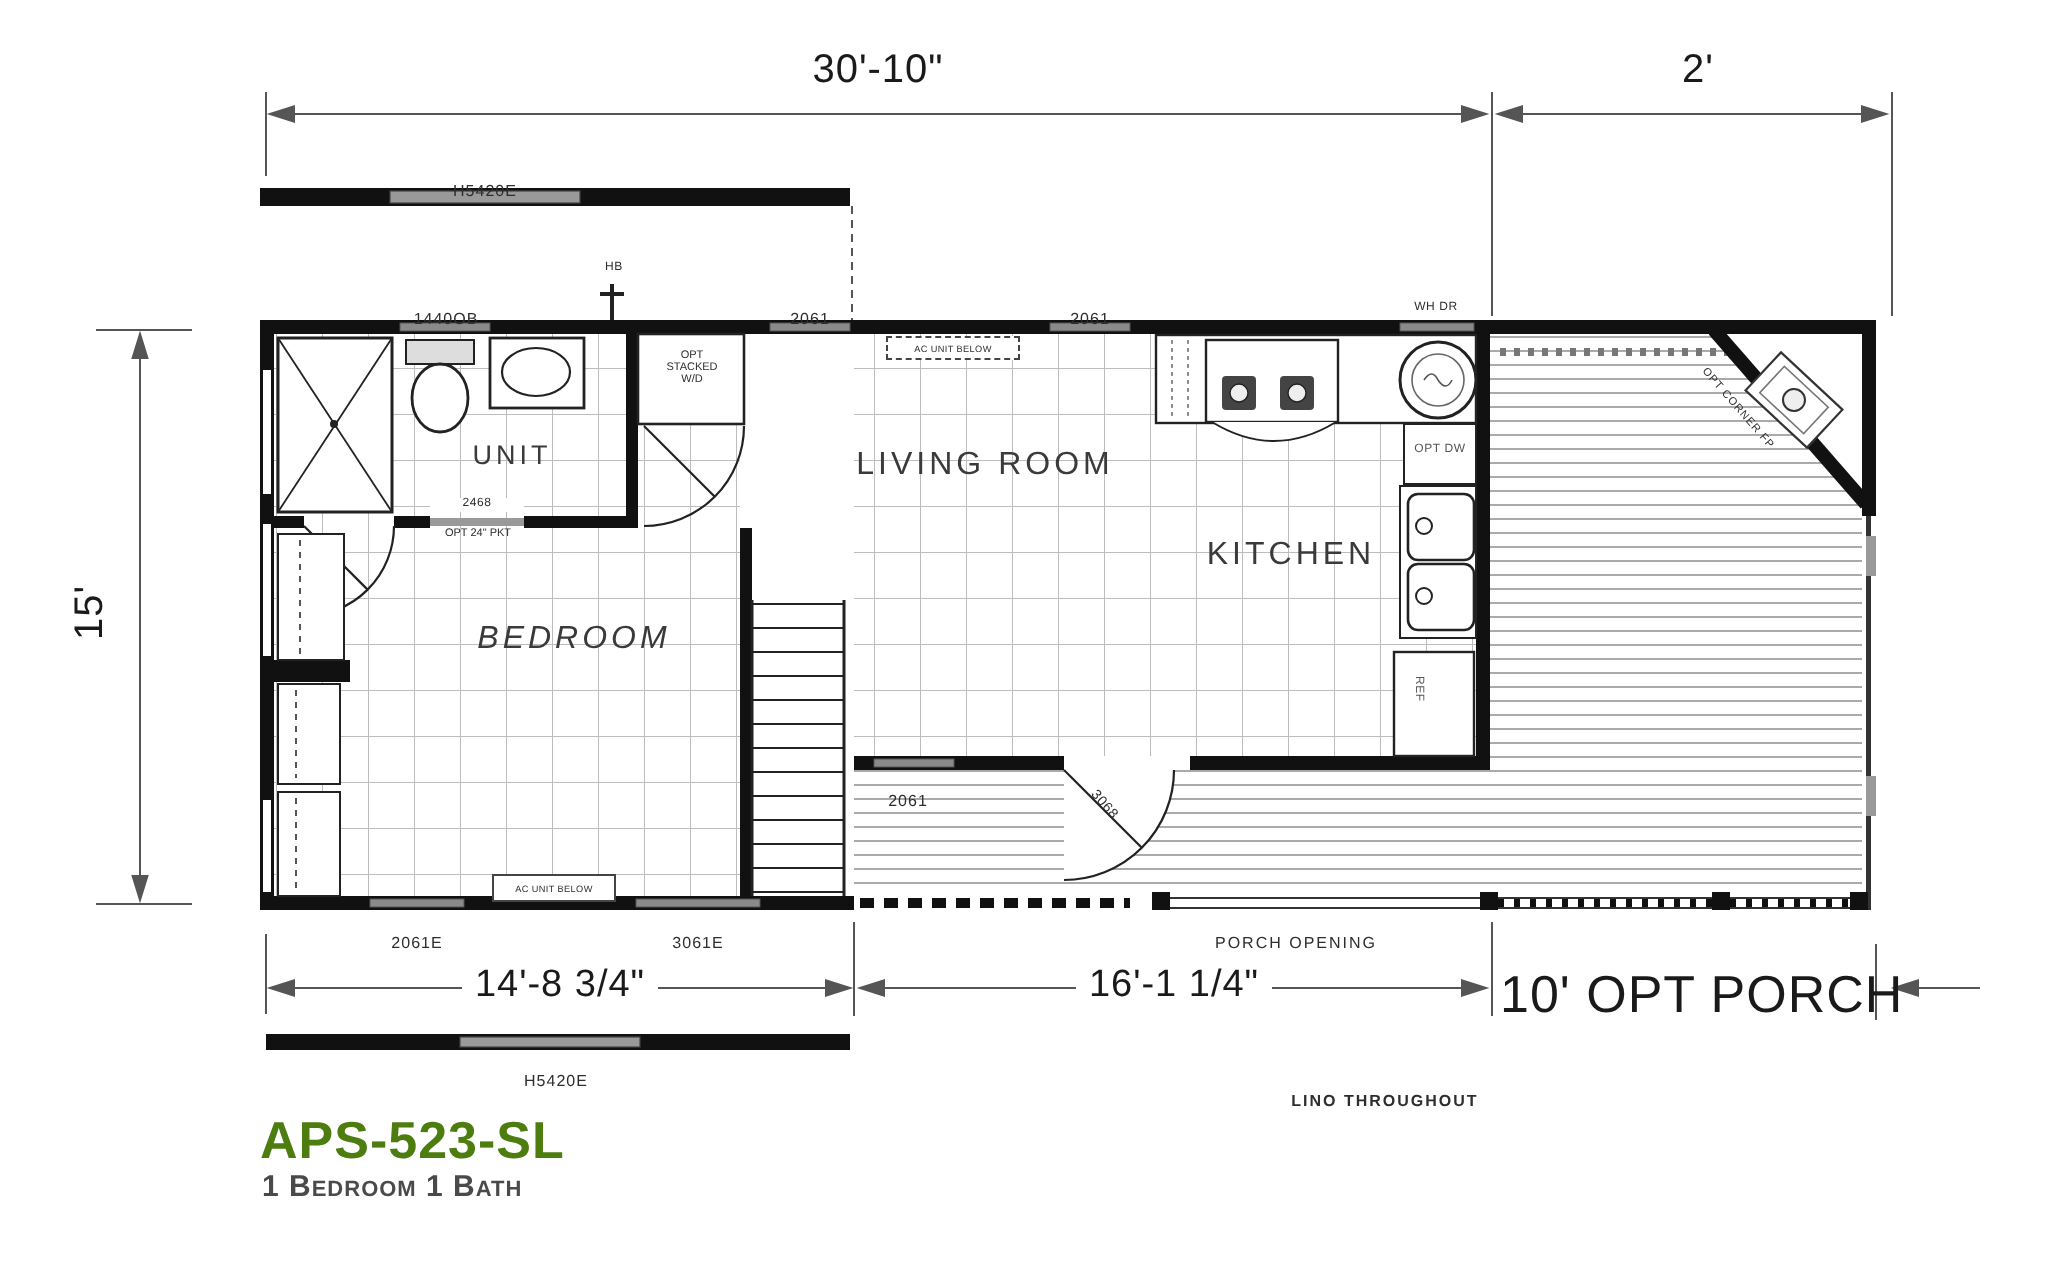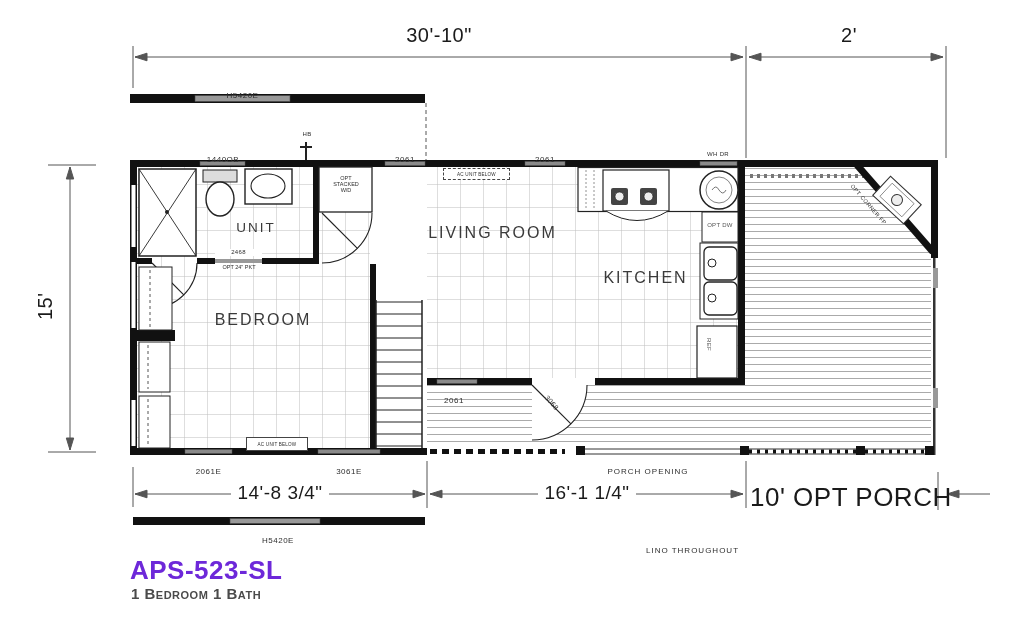--- a/index.html
+++ b/index.html
@@ -7,21 +7,21 @@
          font-family:"Liberation Sans",sans-serif;}
   svg{position:absolute;left:0;top:0;}
   .lbl{position:absolute;color:#333;text-align:center;line-height:1.1;white-space:nowrap;}
   .dim{font-size:20px;color:#1a1a1a;letter-spacing:0.5px;}
   .dim .bg{background:#fff;padding:0 6px;}
   .room{color:#3a3a3a;letter-spacing:2px;font-size:16px;}
   .xs{font-size:8px;color:#2e2e2e;letter-spacing:0.5px;margin-top:10px;}
   .xxs{font-size:6px;color:#2e2e2e;letter-spacing:0.3px;}
   .tiny{font-size:4.6px;color:#2e2e2e;letter-spacing:0.2px;}
   .rot{transform-origin:left top;}
-  .title1{font-size:26px;font-weight:600;color:#6d28d9;letter-spacing:0.5px;}
+  .title1{font-size:26px;font-weight:600;color:#4d7c0f;letter-spacing:0.5px;}
   .title2{font-size:15px;font-weight:600;color:#4a4a4a;font-variant:small-caps;letter-spacing:0.5px;}
   .unitbox{position:absolute;background:#fff;border:0.8px solid #444;display:flex;
            align-items:center;justify-content:center;}
 </style>
 </head>
 <body>
 
 <div class="stage">
 
   <svg width="1024" height="643" viewBox="0 0 1024 643">
@@ -224,21 +224,21 @@
   </svg>
 
   <div class="lbl dim" style="left:134px;top:24px;width:610px;">30'-10"</div>
   <div class="lbl dim" style="left:756px;top:24px;width:186px;">2'</div>
   <div class="lbl dim rot" style="left:34px;top:320px;transform:rotate(-90deg);">15'</div>
   <div class="lbl dim" style="left:134px;top:483px;width:292px;font-size:19px;"><span class="bg">14'-8 3/4"</span></div>
   <div class="lbl dim" style="left:428px;top:483px;width:318px;font-size:19px;"><span class="bg">16'-1 1/4"</span></div>
   <div class="lbl dim" style="left:750px;top:483px;width:188px;font-size:26px;">10' OPT PORCH</div>
 
   <div class="lbl room" style="left:206px;top:221px;width:100px;font-size:13.5px;">UNIT</div>
-  <div class="lbl room" style="left:188px;top:311px;width:150px;">BEDROOM</div>
+  <div class="lbl room" style="left:212px;top:311px;width:150px;font-style:italic;">BEDROOM</div>
   <div class="lbl room" style="left:420px;top:224px;width:145px;">LIVING ROOM</div>
   <div class="lbl room" style="left:598px;top:269px;width:95px;">KITCHEN</div>
 
   <div class="lbl xs" style="left:195px;top:82px;width:95px;">H5420E</div>
   <div class="lbl xs" style="left:198px;top:146px;width:50px;">1440OB</div>
   <div class="lbl xxs" style="left:297px;top:131px;width:20px;">HB</div>
   <div class="lbl xs" style="left:385px;top:146px;width:40px;">2061</div>
   <div class="lbl xs" style="left:525px;top:146px;width:40px;">2061</div>
   <div class="lbl xxs" style="left:697px;top:151px;width:42px;">WH DR</div>
   <div class="lbl xxs" style="left:702px;top:222px;width:36px;color:#555;">OPT DW</div>
@@ -252,21 +252,21 @@
 
   <div class="lbl" style="left:322px;top:175px;width:48px;font-size:5.5px;color:#2e2e2e;">
     <div>OPT</div>
     <div>STACKED</div>
     <div>W/D</div>
   </div>
 
   <div class="lbl rot" style="left:854px;top:183px;transform:rotate(49deg);font-size:5.5px;color:#2e2e2e;letter-spacing:0.5px;">OPT CORNER FP</div>
 
   <div class="lbl xs" style="left:583px;top:458px;width:130px;letter-spacing:1px;">PORCH OPENING</div>
-  <div class="lbl xs" style="left:630px;top:537px;width:125px;letter-spacing:1px;">LINO THROUGHOUT</div>
+  <div class="lbl xs" style="left:630px;top:537px;width:125px;letter-spacing:1px;font-weight:bold;">LINO THROUGHOUT</div>
   <div class="lbl xs" style="left:233px;top:527px;width:90px;">H5420E</div>
 
   <div class="unitbox" style="left:246px;top:437px;width:60px;height:12px;">
     <span class="tiny">AC UNIT BELOW</span>
   </div>
   <div class="unitbox" style="left:443px;top:168px;width:65px;height:10px;border-style:dashed;">
     <span class="tiny">AC UNIT BELOW</span>
   </div>
 
   <div class="lbl title1" style="left:130px;top:556px;text-align:left;">APS-523-SL</div>

